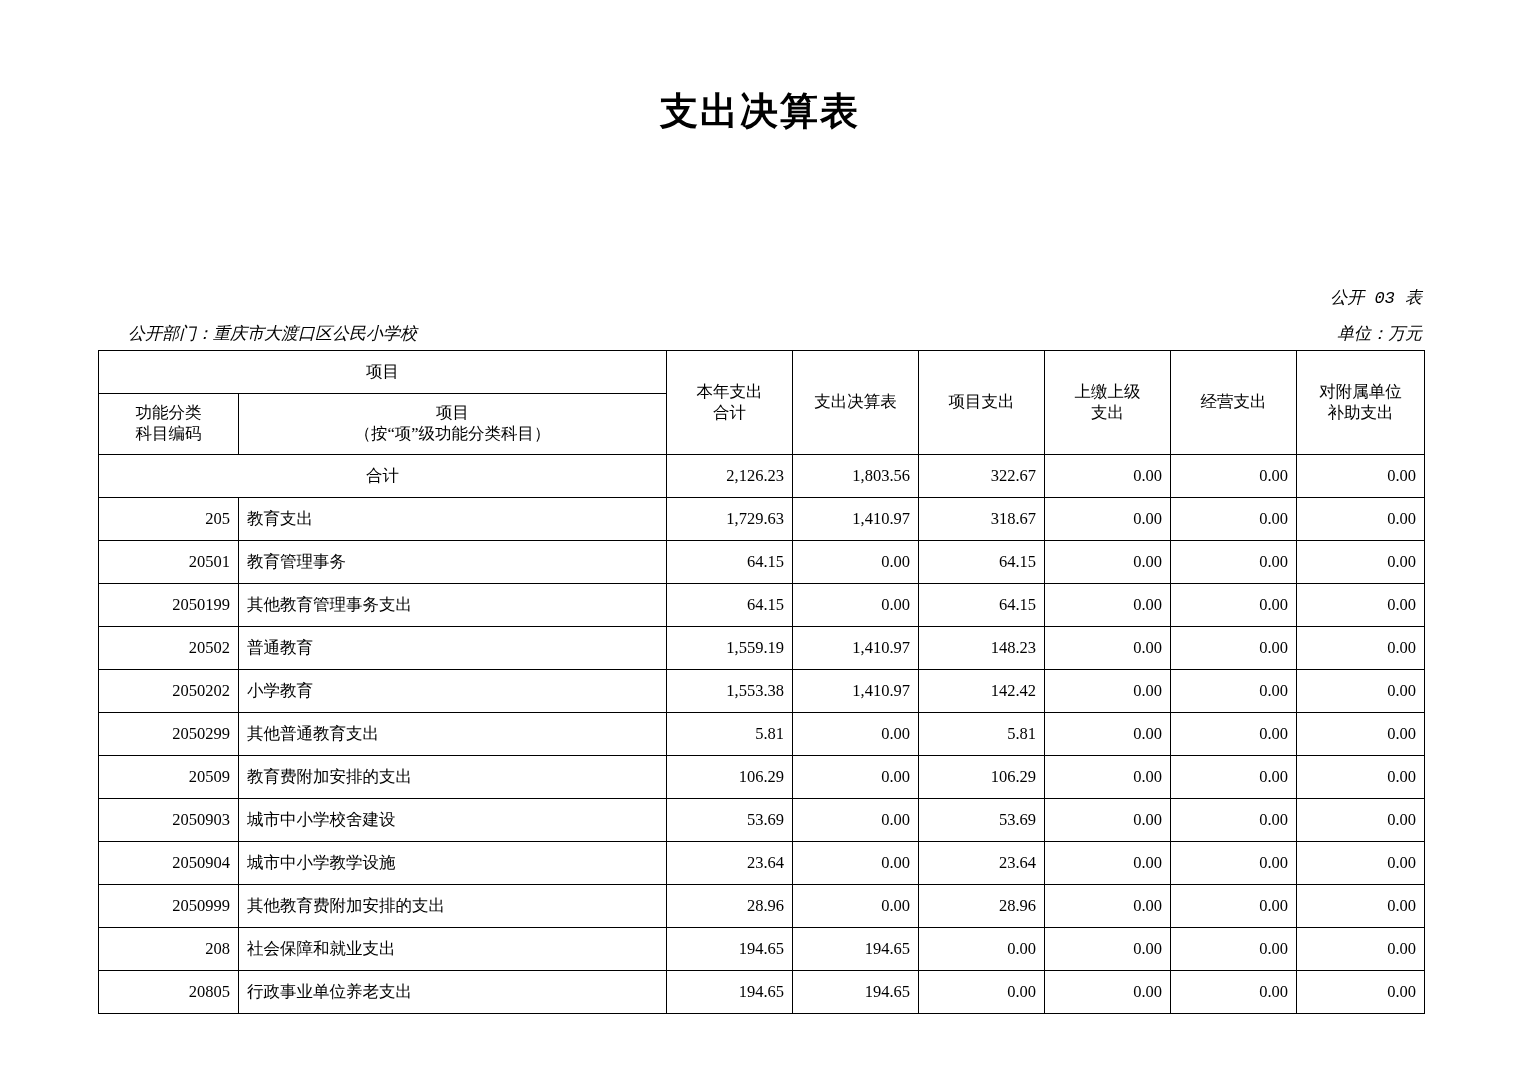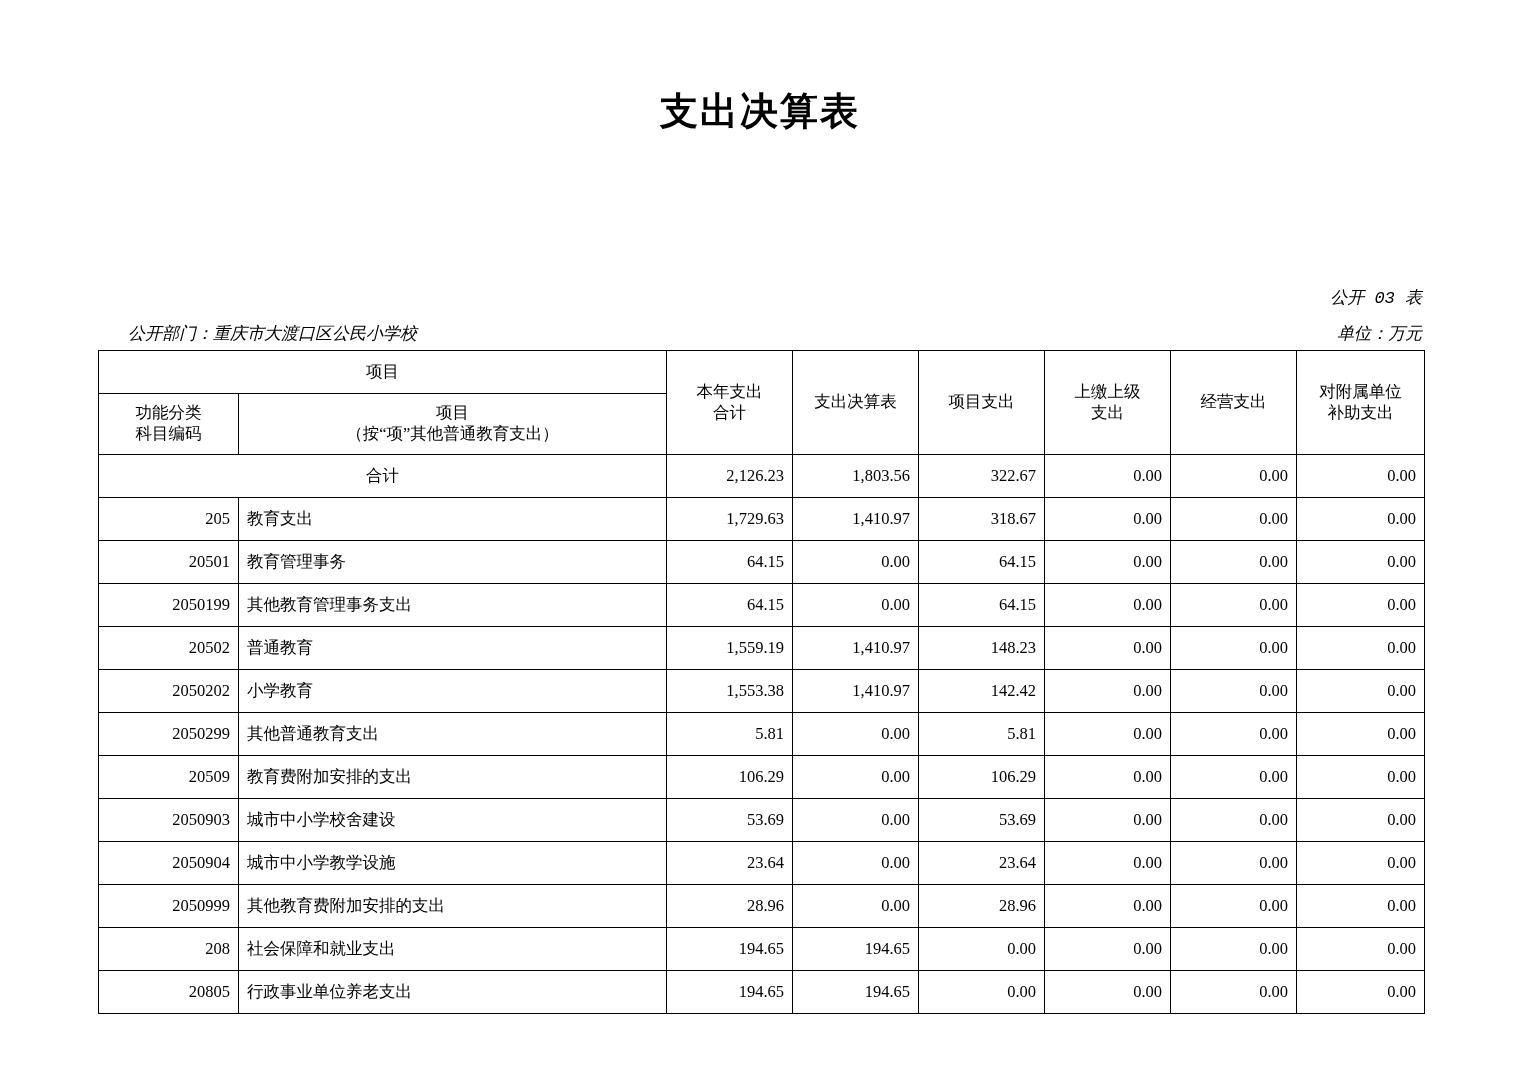--- a/index.html
+++ b/index.html
@@ -148,21 +148,21 @@
           <div>补助支出</div>
         </td>
       </tr>
       <tr>
         <td class="hdr two-line">
           <div>功能分类</div>
           <div>科目编码</div>
         </td>
         <td class="hdr two-line">
           <div>项目</div>
-          <div>（按“项”其他普通教育支出）</div>
+          <div>（按“项”级功能分类科目）</div>
         </td>
       </tr>
     </thead>
     <tbody id="table-body">
         <tr class="row-total">
           <td colspan="2" class="total-label">合计</td>
           <td class="num">2,126.23</td>
           <td class="num">1,803.56</td>
           <td class="num">322.67</td>
           <td class="num">0.00</td>

